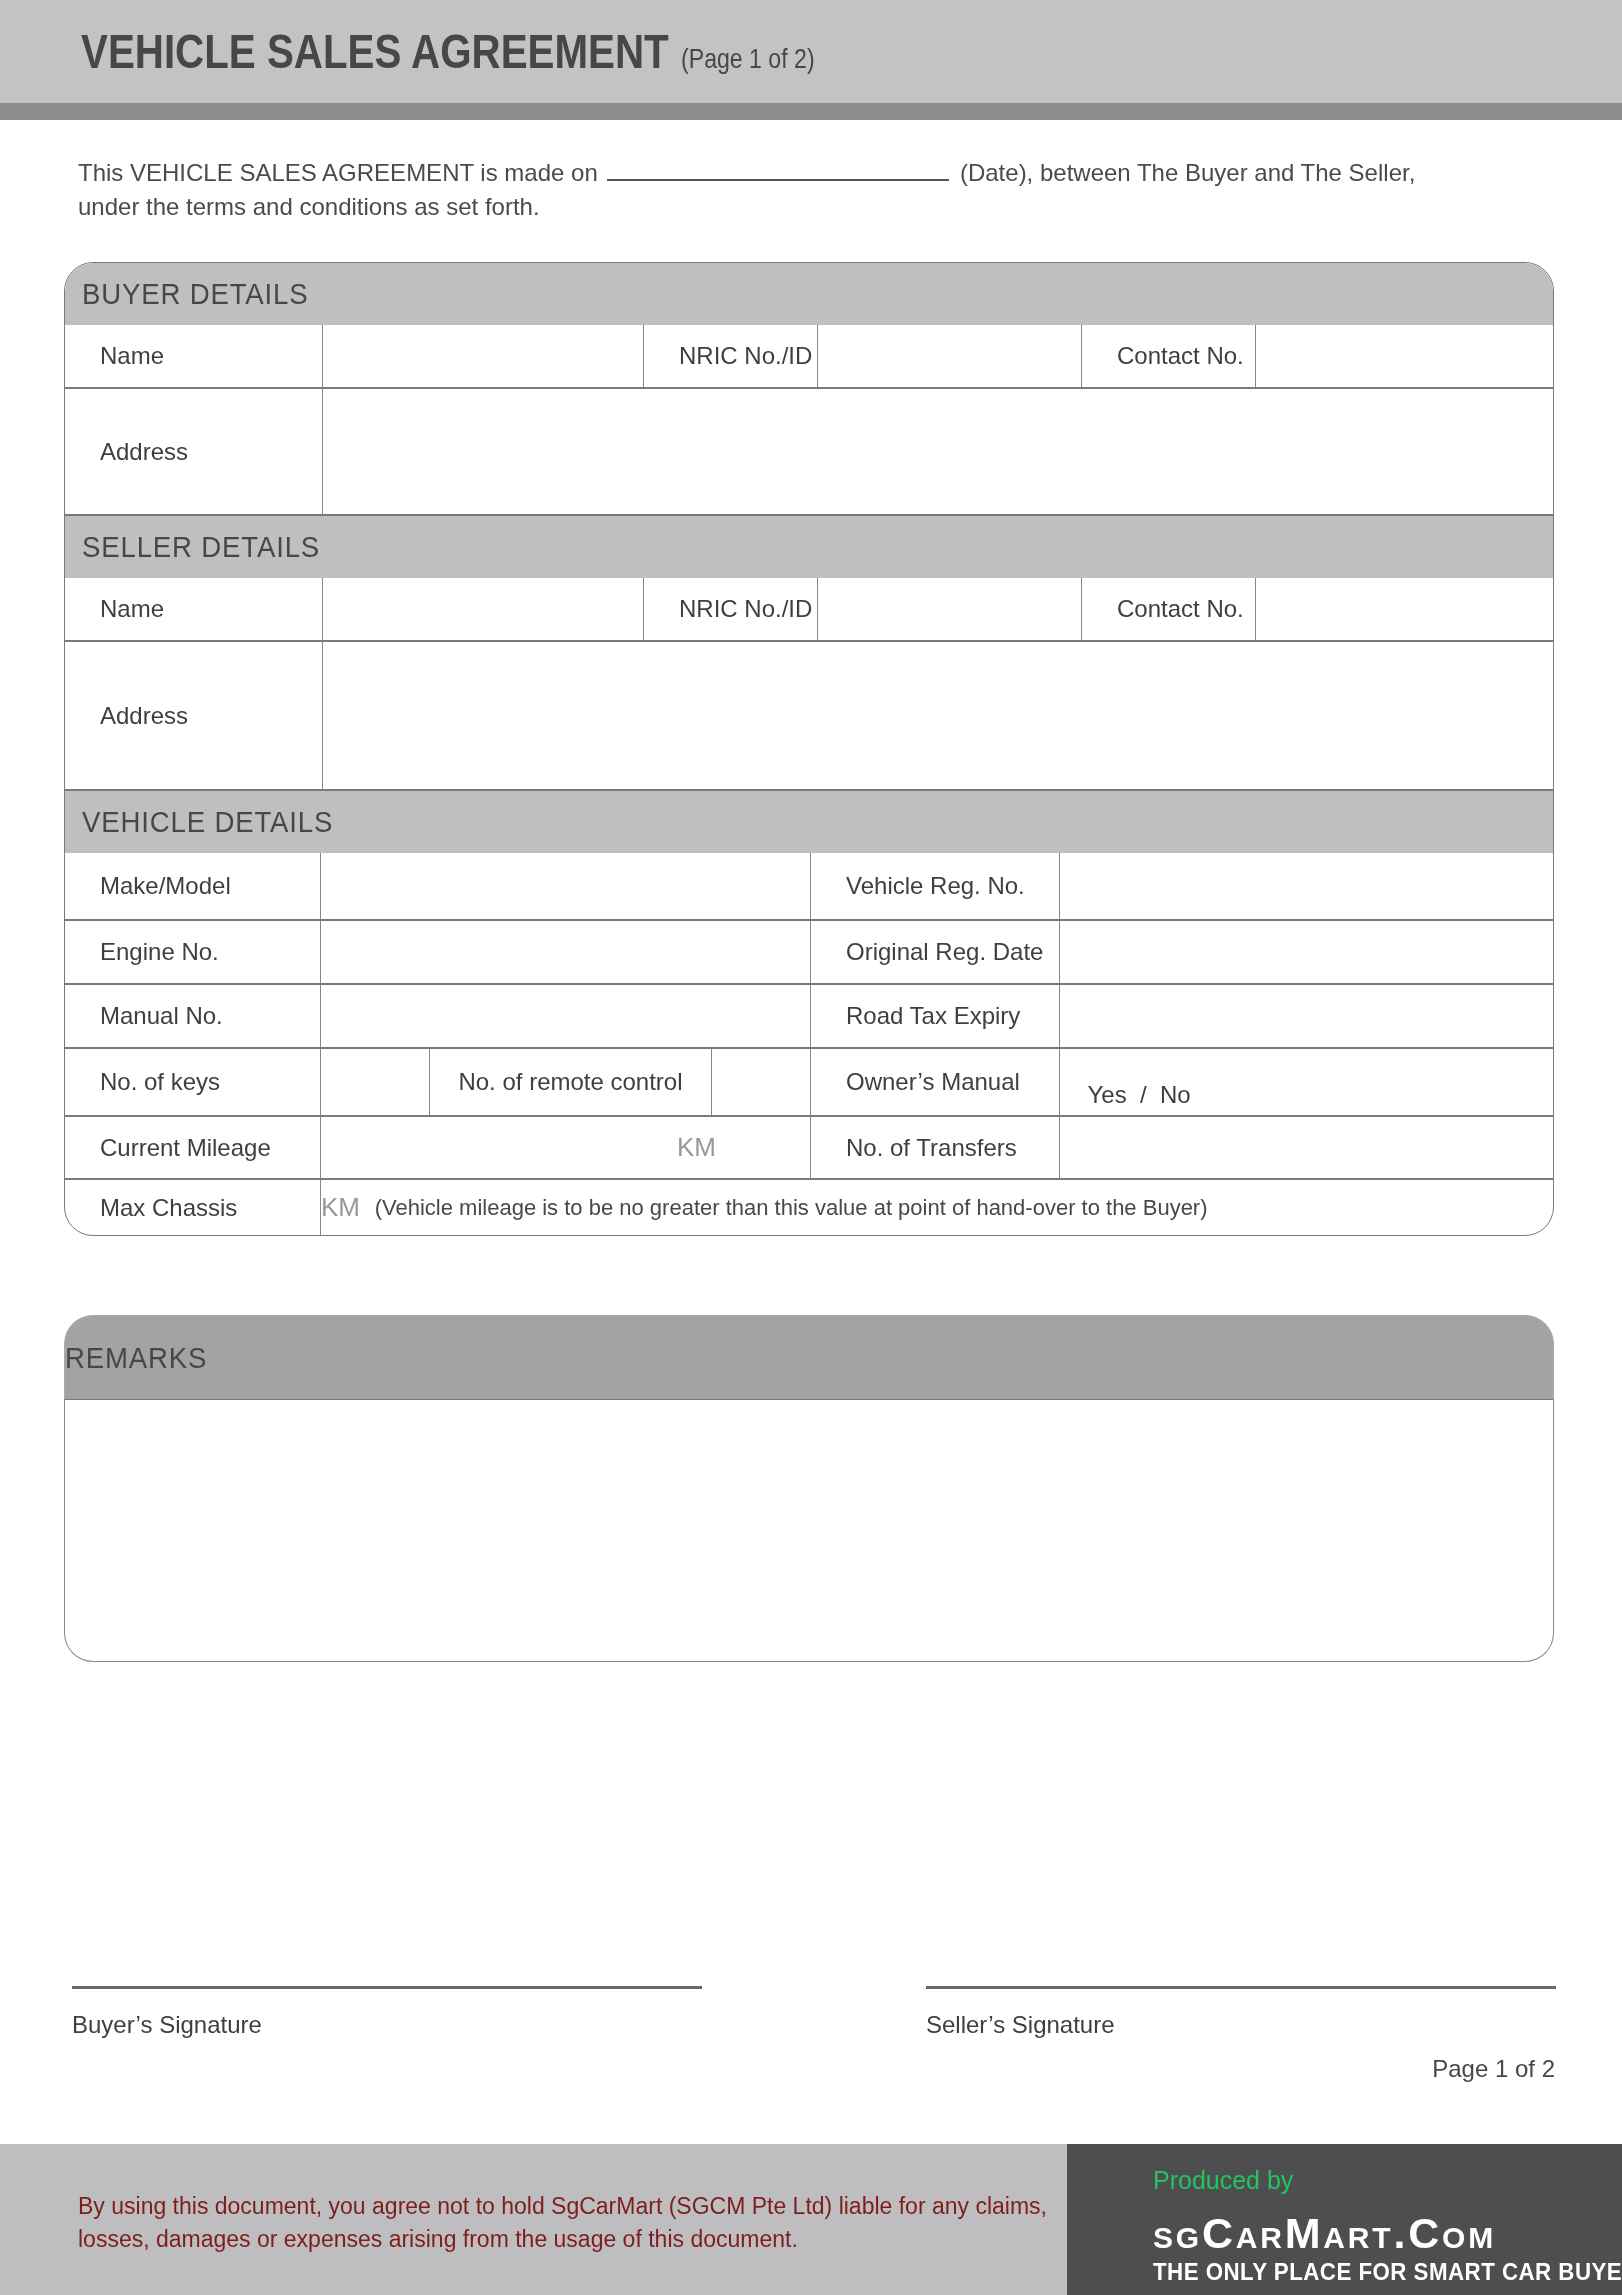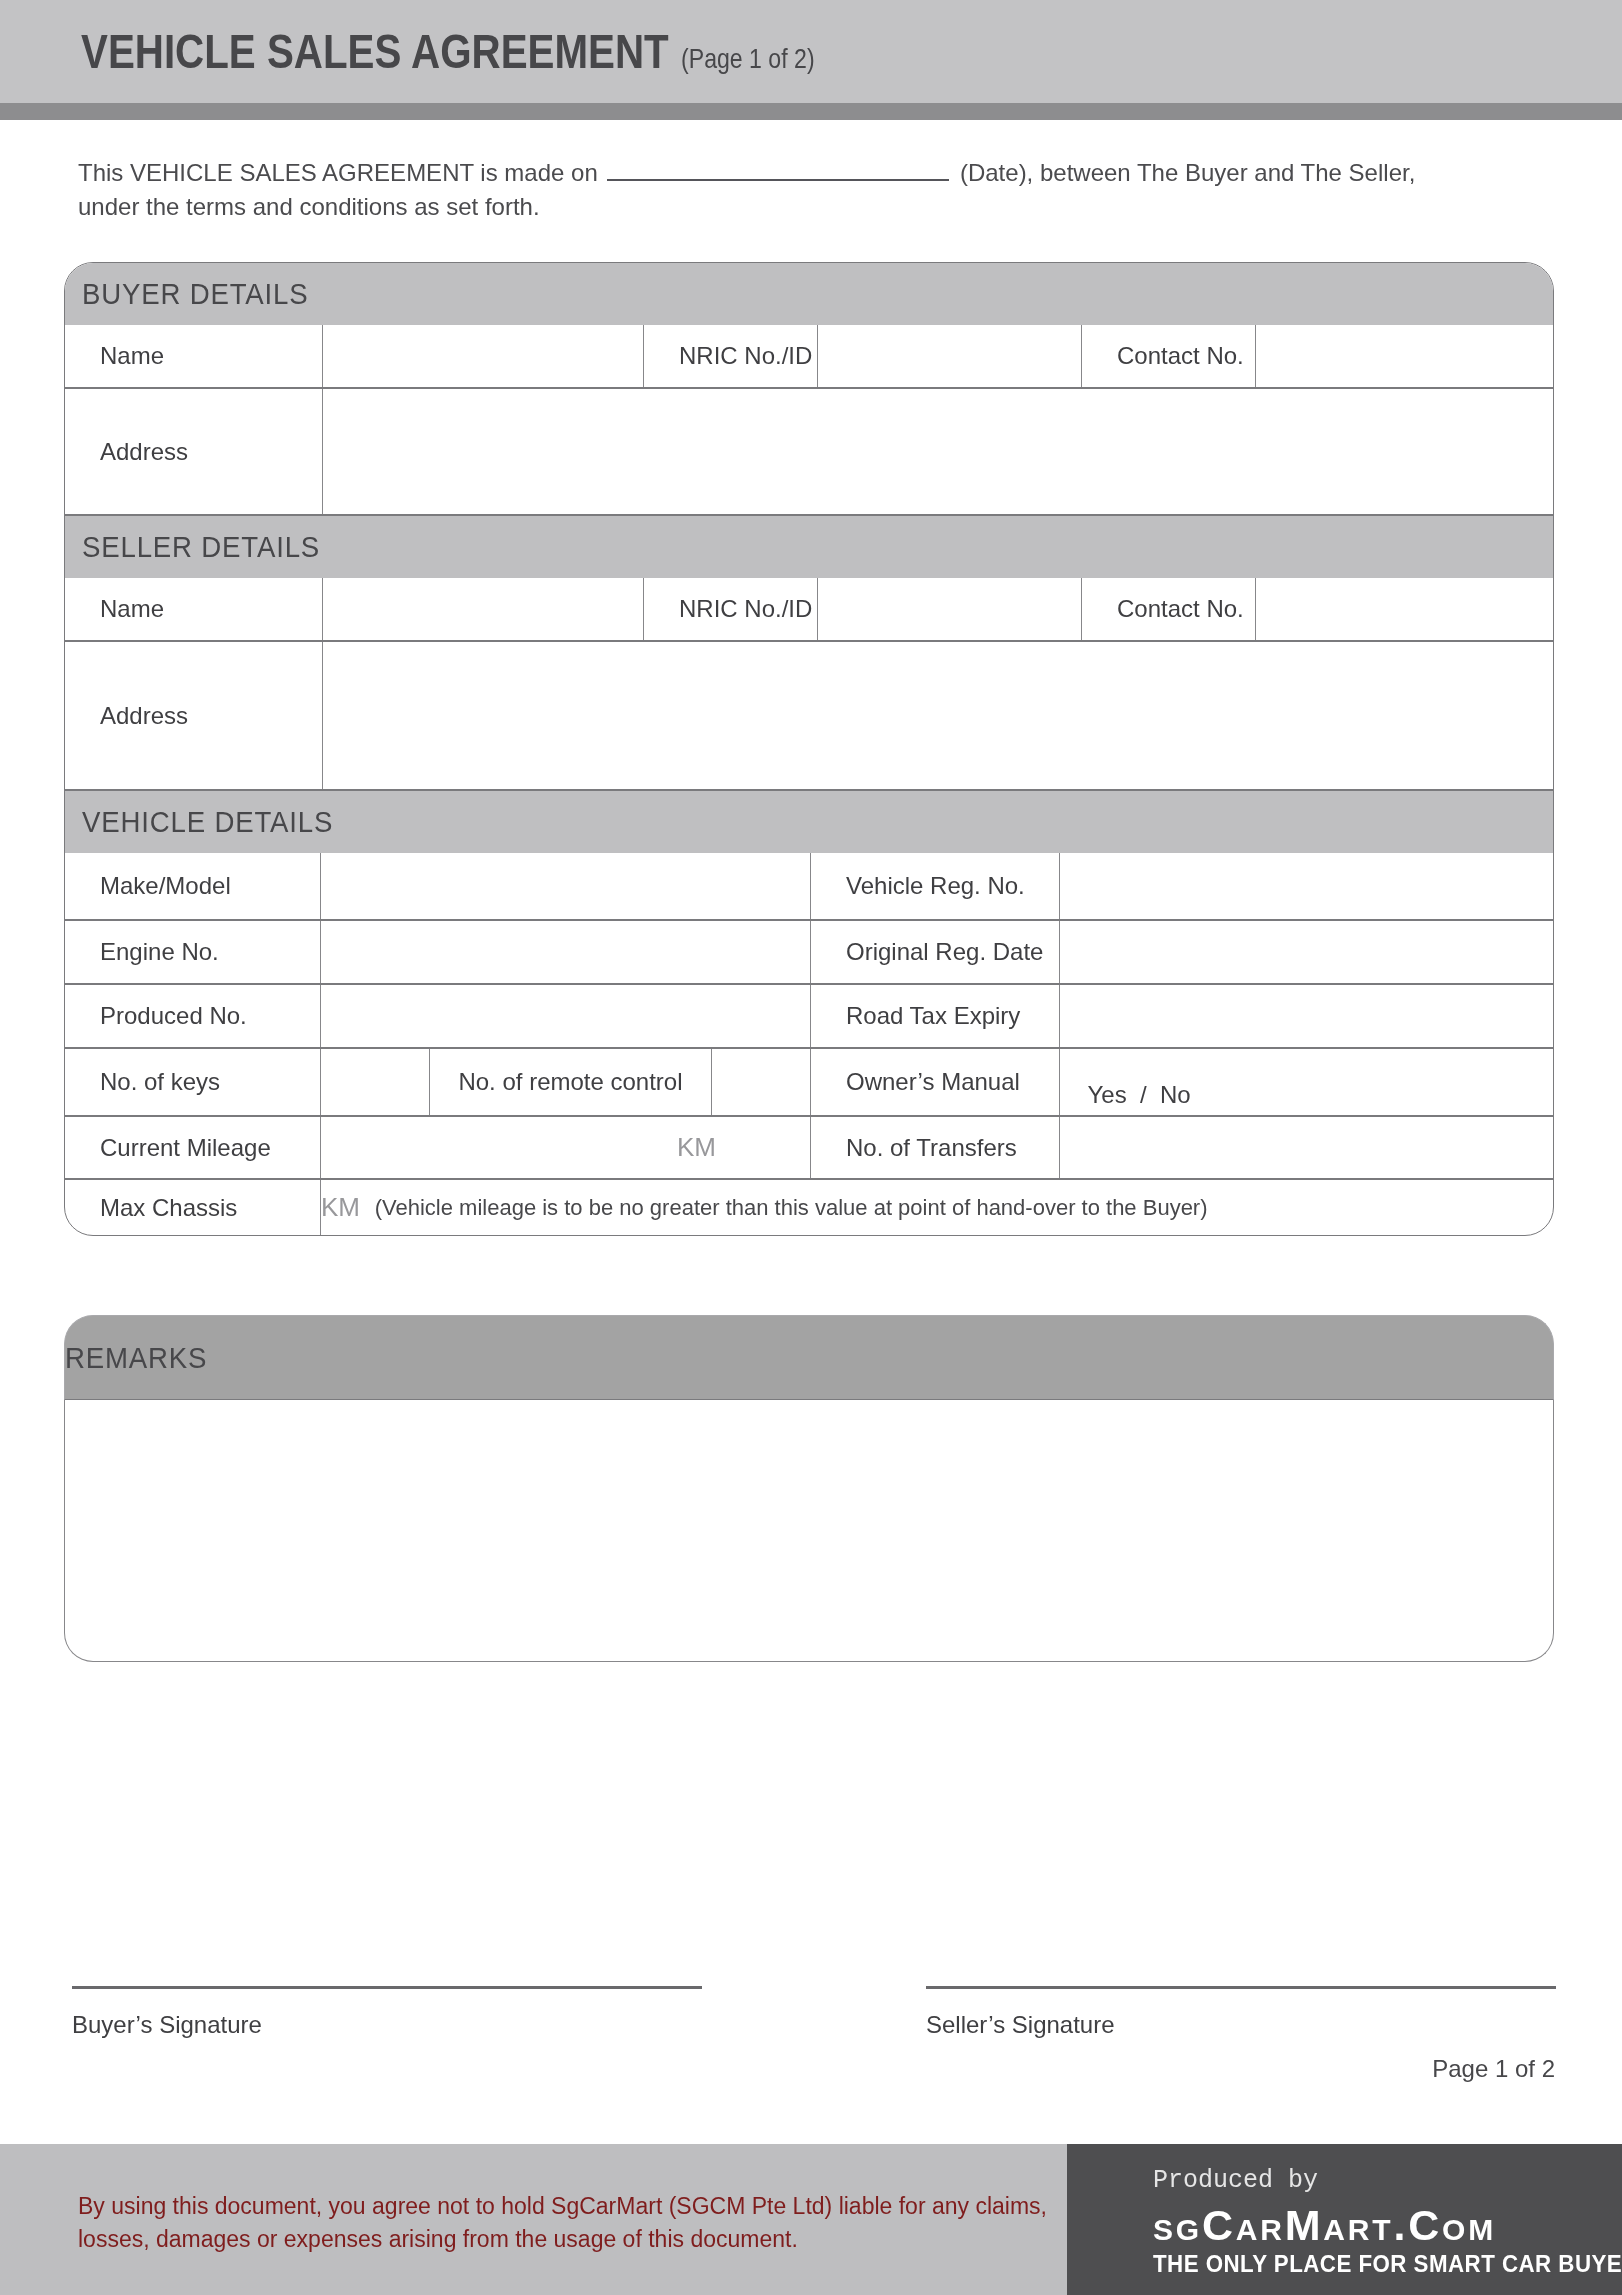--- a/index.html
+++ b/index.html
@@ -45,21 +45,21 @@
   .remarks-body{height:262px;background:#fff;border:1.8px solid #87878a;border-top:none;border-radius:0 0 29px 29px;box-sizing:border-box;}
   
   .sig{position:absolute;top:1986px;width:630px;border-top:3.7px solid #69696c;padding-top:22px;font-size:24px;color:#3f3f42;box-sizing:border-box;}
   .sig.left{left:72px;} .sig.right{left:926px;}
   
   .page-num{position:absolute;top:2055px;right:68px;font-size:24px;color:#47474a;}
   
   .footer{position:absolute;left:0;top:2144px;width:1623px;height:152px;display:flex;}
   .footer-left{width:1067px;background:#bebec0;box-sizing:border-box;padding:46px 0 0 78px;font-size:23px;color:#7f1d1d;line-height:33px;}
   .footer-right{flex:1;background:#4e4e50;box-sizing:border-box;padding:22px 0 0 86px;overflow:hidden;}
-  .produced{font-size:25px;color:#e5e5e5;margin-bottom:8px;font-family:Liberation Mono, monospace;}
+  .produced{font-size:25px;color:#22c55e;margin-bottom:16px;}
   .brand{font-variant:small-caps;font-weight:bold;font-size:43px;letter-spacing:2.8px;color:#ffffff;line-height:1.05;white-space:nowrap;}
   .tagline{font-size:24px;font-weight:bold;color:#ffffff;letter-spacing:0.5px;transform:scaleX(0.93);transform-origin:left center;white-space:nowrap;margin-top:1.8px;}
 </style>
 </head>
 <body>
 
 <div class="page">
 
   <div class="top-bar">
     <div class="title-wrap">
@@ -117,21 +117,21 @@
       <div class="cell w271 h72">Vehicle Reg. No.</div>
       <div class="cell blank wrest end h72"></div>
     </div>
     <div class="frow">
       <div class="cell w279 h68">Engine No.</div>
       <div class="cell blank w534 h68"></div>
       <div class="cell w271 h68">Original Reg. Date</div>
       <div class="cell blank wrest end h68"></div>
     </div>
     <div class="frow">
-      <div class="cell w279 h68">Produced No.</div>
+      <div class="cell w279 h68">Manual No.</div>
       <div class="cell blank w534 h68"></div>
       <div class="cell w271 h68">Road Tax Expiry</div>
       <div class="cell blank wrest end h68"></div>
     </div>
     <div class="frow">
       <div class="cell w279 h72">No. of keys</div>
       <div class="cell blank w119 h72"></div>
       <div class="cell center w307 h72">No. of remote control</div>
       <div class="cell blank w108 h72"></div>
       <div class="cell w271 h72">Owner’s Manual</div>

